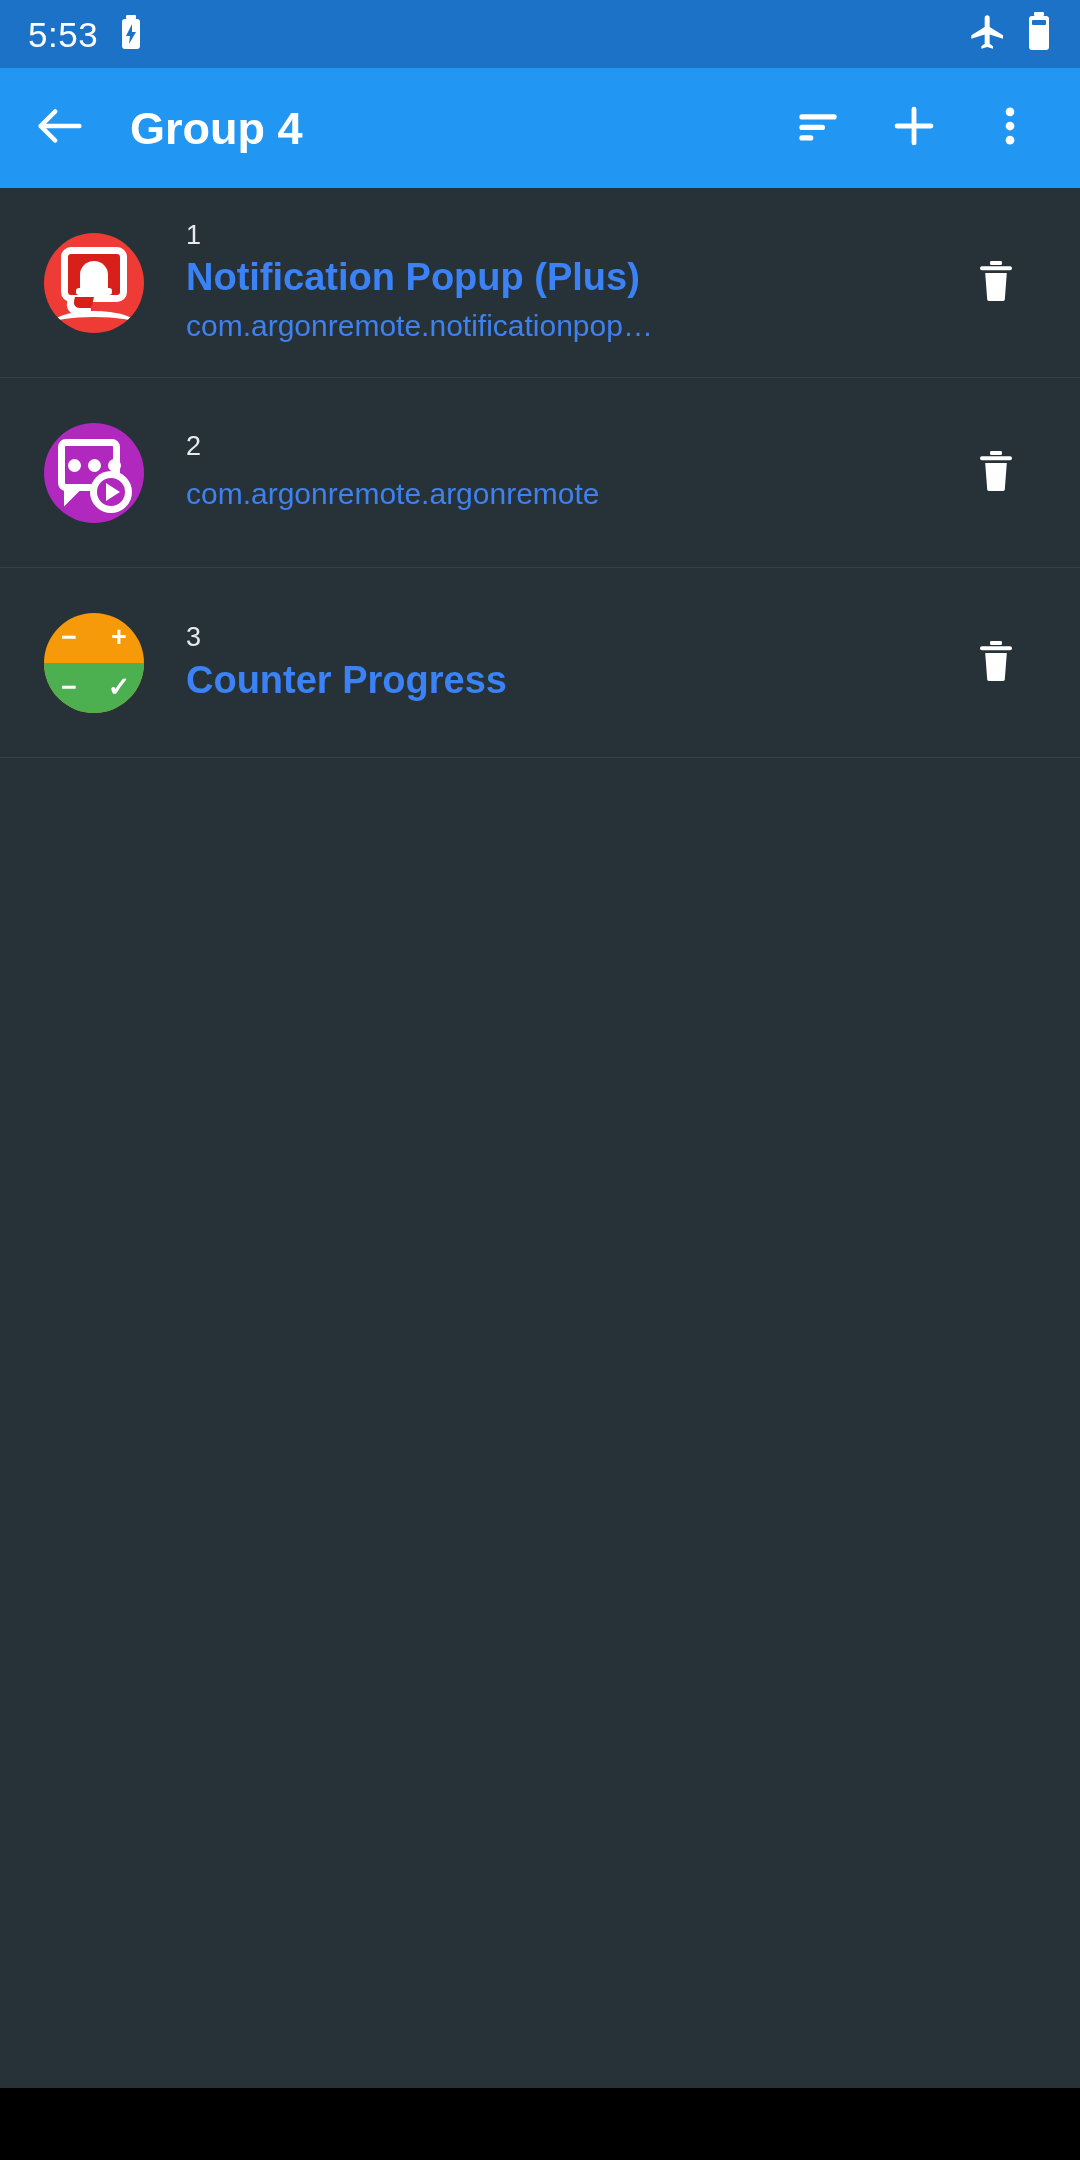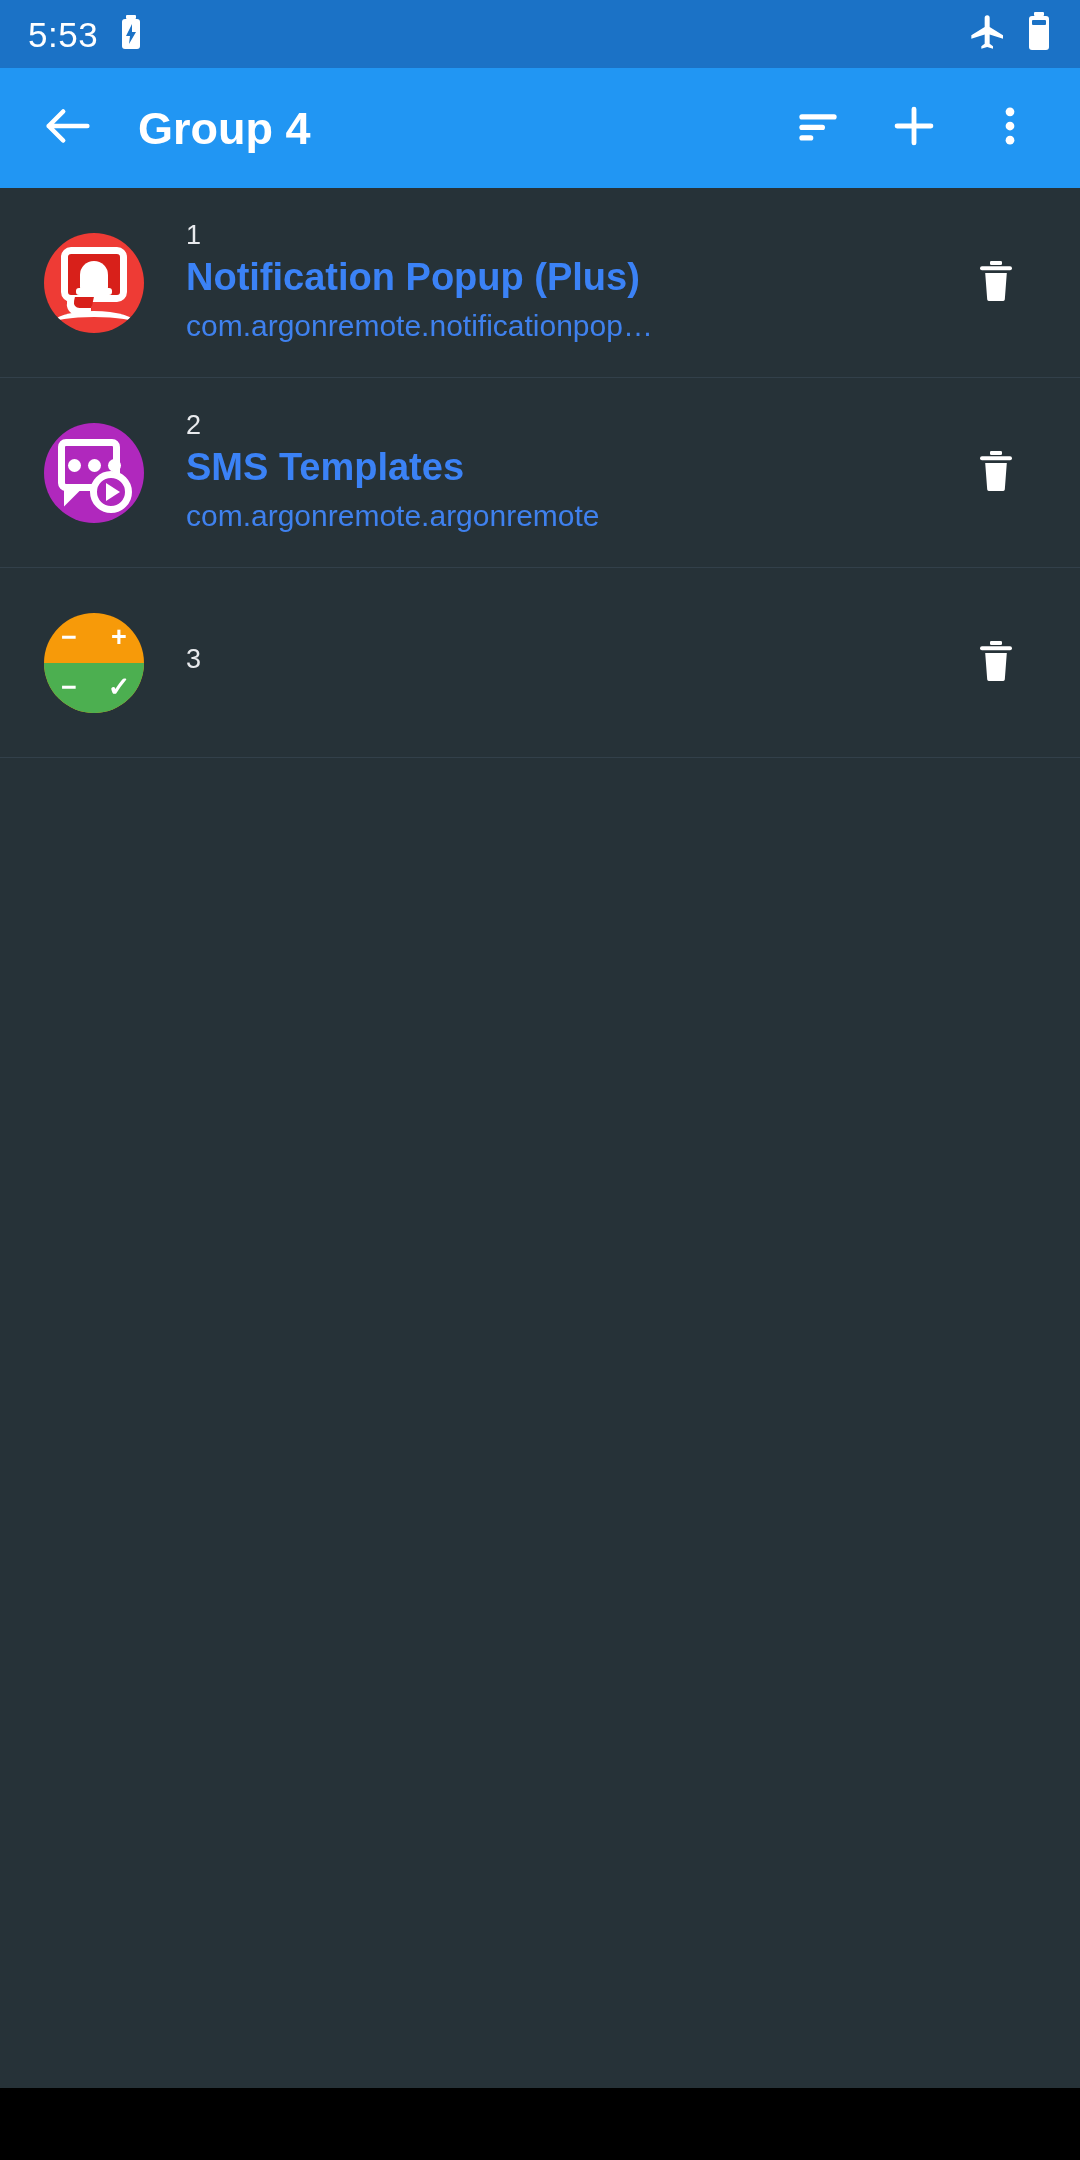--- a/index.html
+++ b/index.html
@@ -30,21 +30,21 @@
     letter-spacing:0.5px; line-height:1;
   }
   #status-right { margin-left:auto; display:flex; align-items:center; gap:18px; }
   .sb-icon { display:block; }
 
   
   #app-bar {
     height:120px;
     background:#2196f3;
     display:flex; align-items:center;
-    padding:0 22px 0 30px;
+    padding:0 22px 0 22px;
     flex:0 0 auto;
   }
   #back-button {
     width:76px; height:76px;
     display:flex; align-items:center; justify-content:center;
     flex:0 0 auto;
   }
   #app-title {
     color:#ffffff;
     font-size:45px;
@@ -341,21 +341,20 @@
         <span class="bubble-tail"></span>
         <span class="dots">
             <i></i>
             <i></i>
             <i></i>
           </span>
         <span class="play-ring"></span>
       </div>
       <div class="row-text">
         <div class="row-index">2</div>
-        <div class="row-title">SMS Templates</div>
         <div class="row-subtitle">com.argonremote.argonremote</div>
       </div>
       <div class="delete-btn">
         <span>
           <svg width="48" height="48" viewBox="0 0 24 24">
             <rect x="9" y="2" width="6" height="2" rx="0.6" fill="#ffffff"></rect>
             <rect x="4" y="4.6" width="16" height="2" rx="1" fill="#ffffff"></rect>
             <path fill="#ffffff" d="M6.6 8h10.8l-1 13.2a1 1 0 0 1-1 .8H8.6a1 1 0 0 1-1-.8L6.6 8z"></path>
           </svg>
         </span>
@@ -367,20 +366,21 @@
         <span class="bottom-half"></span>
         <span class="glyphs">
           <span>−</span>
           <span>+</span>
           <span>−</span>
           <span>✓</span>
         </span>
       </div>
       <div class="row-text">
         <div class="row-index">3</div>
+        <div class="row-title">Counter Progress</div>
       </div>
       <div class="delete-btn">
         <span>
           <svg width="48" height="48" viewBox="0 0 24 24">
             <rect x="9" y="2" width="6" height="2" rx="0.6" fill="#ffffff"></rect>
             <rect x="4" y="4.6" width="16" height="2" rx="1" fill="#ffffff"></rect>
             <path fill="#ffffff" d="M6.6 8h10.8l-1 13.2a1 1 0 0 1-1 .8H8.6a1 1 0 0 1-1-.8L6.6 8z"></path>
           </svg>
         </span>
       </div>

